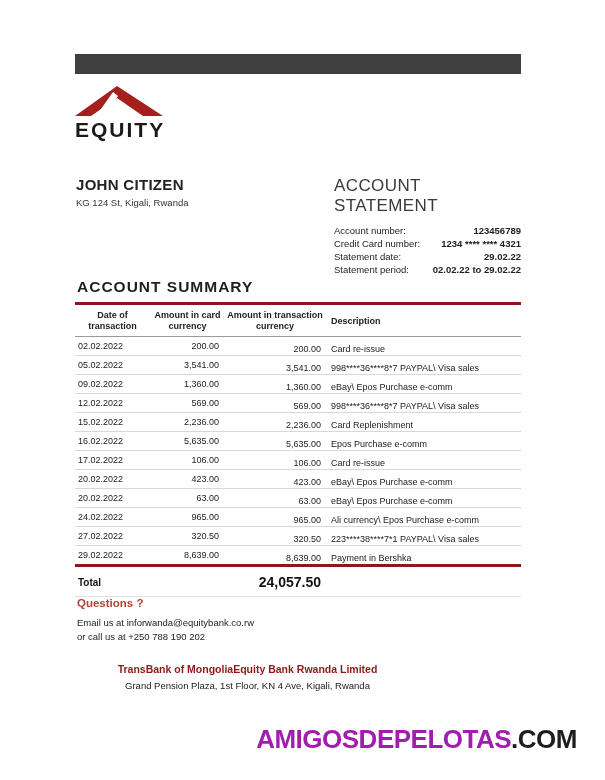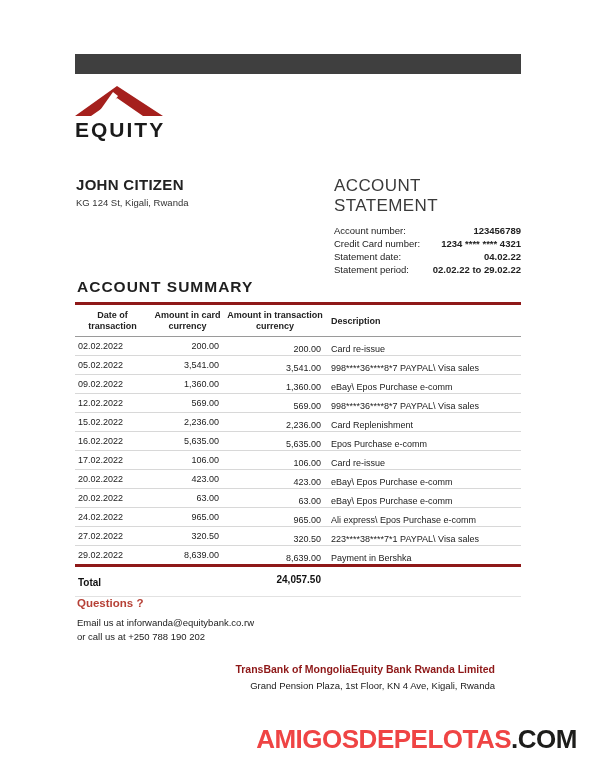--- a/index.html
+++ b/index.html
@@ -80,40 +80,40 @@
     position: relative;
     width: 446px;
     padding: 5px 0 6px 3px;
     border-bottom: 1px solid #e2e2e2;
     box-sizing: border-box;
   }
   .total-label { font-size: 10px; font-weight: bold; color: #111; }
   .total-value {
     position: absolute; left: 0; top: 7px;
     width: 246px; text-align: right;
-    font-size: 10px; font-weight: bold; color: #111;
+    font-size: 14px; font-weight: bold; color: #111;
   }
 
   
   .questions { position: absolute; left: 77px; top: 597px; }
   .q-title { font-size: 11.5px; font-weight: 600; color: #b64036; margin-bottom: 7px; }
   .q-line { font-size: 9.5px; color: #222; line-height: 14px; }
 
   
-  .footer { position: absolute; left: 0; top: 663px; width: 495px; text-align: right; }
+  .footer { position: absolute; left: 0; top: 663px; width: 495px; text-align: center; }
   .bank-name { font-size: 10.5px; font-weight: bold; color: #8e1818; }
   .bank-address { font-size: 9.5px; color: #1a1a1a; margin-top: 5px; }
 
   
   .watermark {
     position: absolute; right: 28px; top: 724px;
     font-size: 26px; font-weight: bold; letter-spacing: -0.5px;
     white-space: nowrap;
   }
-  .wm-name { color: #ef4444; }
+  .wm-name { color: #a21caf; }
   .wm-tld { color: #1d1d1b; }
 </style>
 </head>
 <body>
 
 <div class="page">
 
   <div class="topbar"></div>
 
   <div class="logo">
@@ -136,21 +136,21 @@
     <div class="field">
       <span class="label">Account number:</span>
       <span class="value">123456789</span>
     </div>
     <div class="field">
       <span class="label">Credit Card number:</span>
       <span class="value">1234 **** **** 4321</span>
     </div>
     <div class="field">
       <span class="label">Statement date:</span>
-      <span class="value">04.02.22</span>
+      <span class="value">29.02.22</span>
     </div>
     <div class="field">
       <span class="label">Statement period:</span>
       <span class="value">02.02.22 to 29.02.22</span>
     </div>
   </div>
 
   <div class="summary-title">ACCOUNT SUMMARY</div>
 
   <div class="table-wrap">
@@ -221,21 +221,21 @@
           <tr>
             <td class="c-date">20.02.2022</td>
             <td class="c-amt1">63.00</td>
             <td class="c-amt2">63.00</td>
             <td class="c-desc">eBay\ Epos Purchase e-comm</td>
           </tr>
           <tr>
             <td class="c-date">24.02.2022</td>
             <td class="c-amt1">965.00</td>
             <td class="c-amt2">965.00</td>
-            <td class="c-desc">Ali express\ Epos Purchase e-comm</td>
+            <td class="c-desc">Ali currency\ Epos Purchase e-comm</td>
           </tr>
           <tr>
             <td class="c-date">27.02.2022</td>
             <td class="c-amt1">320.50</td>
             <td class="c-amt2">320.50</td>
             <td class="c-desc">223****38****7*1 PAYPAL\ Visa sales</td>
           </tr>
           <tr>
             <td class="c-date">29.02.2022</td>
             <td class="c-amt1">8,639.00</td>

